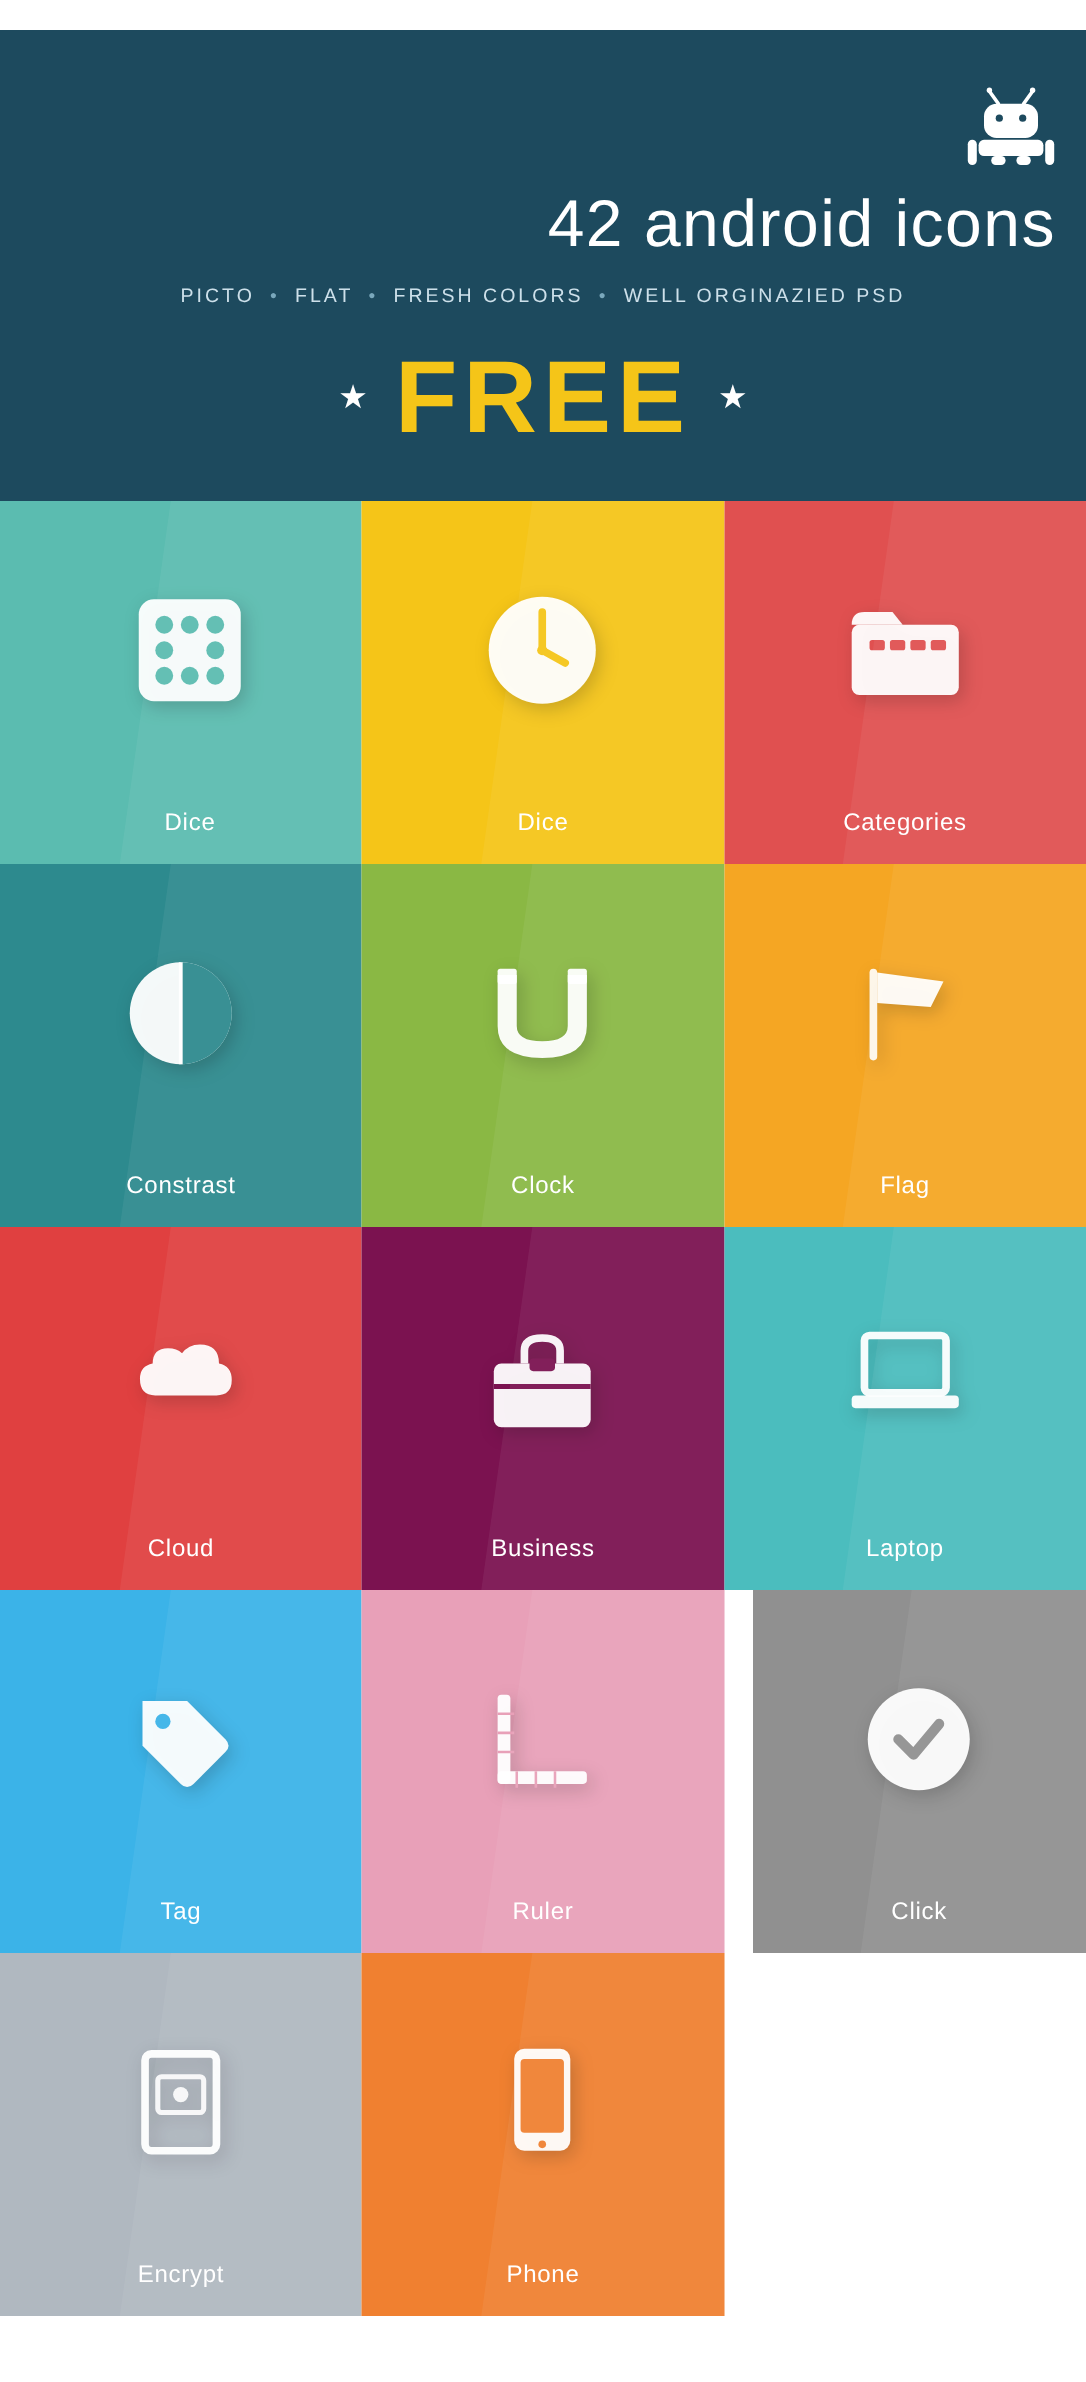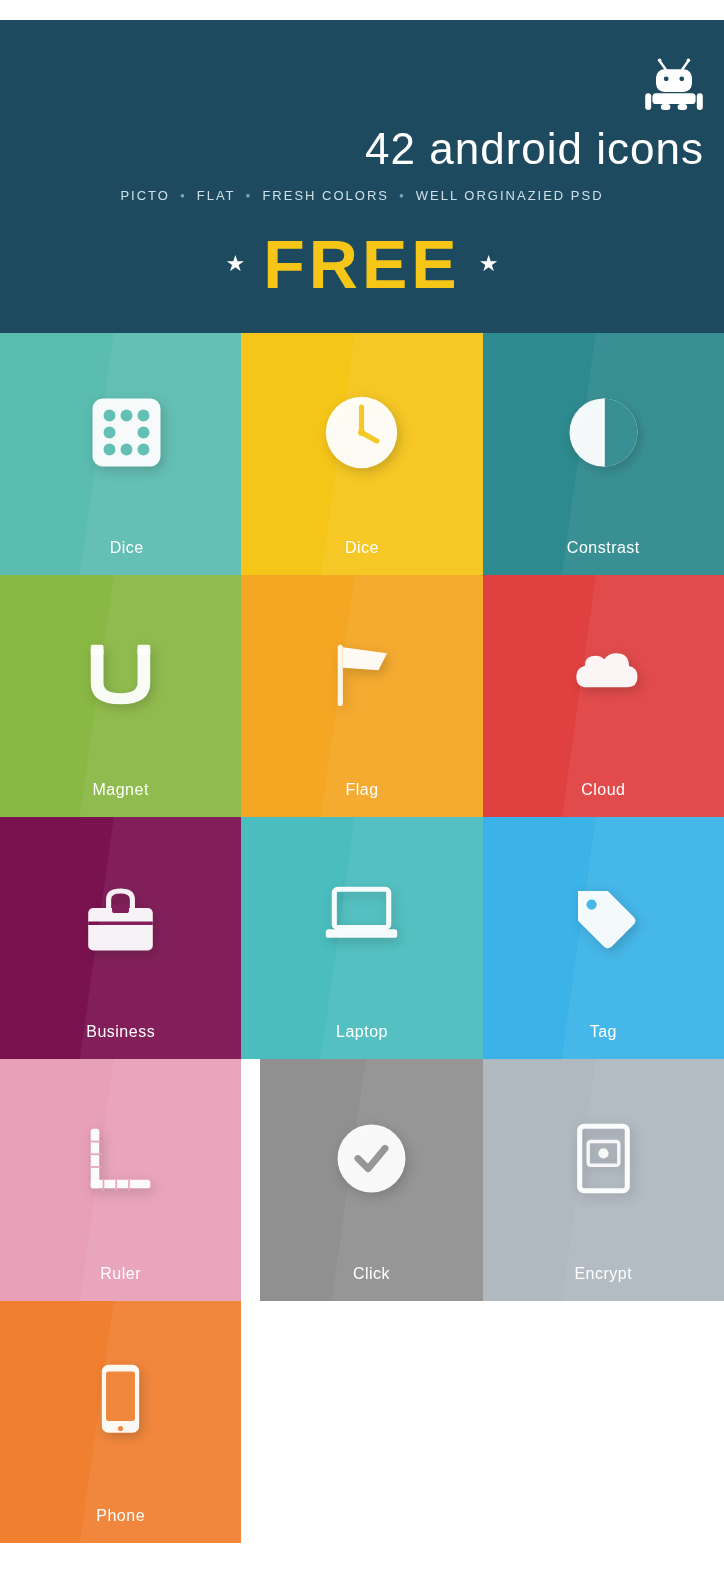--- a/index.html
+++ b/index.html
@@ -200,20 +200,35 @@
       <svg viewBox="0 0 100 100">
         <circle cx="50" cy="50" r="42" fill="white" opacity="0.95"></circle>
         <line x1="50" y1="50" x2="50" y2="20" stroke="#f5c518" stroke-width="6" stroke-linecap="round"></line>
         <line x1="50" y1="50" x2="68" y2="60" stroke="#f5c518" stroke-width="6" stroke-linecap="round"></line>
         <circle cx="50" cy="50" r="4" fill="#f5c518"></circle>
       </svg>
     </div>
     <span class="icon-label">Dice</span>
   </div>
 
+  <div class="icon-cell bg-red">
+    <div class="icon-wrapper">
+      <svg viewBox="0 0 100 100">
+
+        <rect x="8" y="30" width="84" height="55" rx="6" fill="white" opacity="0.95"></rect>
+        <path d="M8 30 Q8 20 18 20 L40 20 L48 30 Z" fill="white" opacity="0.95"></path>
+
+        <rect x="22" y="42" width="12" height="8" rx="2" fill="#e05050"></rect>
+        <rect x="38" y="42" width="12" height="8" rx="2" fill="#e05050"></rect>
+        <rect x="54" y="42" width="12" height="8" rx="2" fill="#e05050"></rect>
+        <rect x="70" y="42" width="12" height="8" rx="2" fill="#e05050"></rect>
+      </svg>
+    </div>
+    <span class="icon-label">Categories</span>
+  </div>
 
   <div class="icon-cell bg-dteal">
     <div class="icon-wrapper">
       <svg viewBox="0 0 100 100">
         <circle cx="50" cy="50" r="40" fill="white" opacity="0.95"></circle>
         <path d="M50 10 A40 40 0 0 1 50 90 Z" fill="#2d8a8e"></path>
         <line x1="50" y1="10" x2="50" y2="90" stroke="white" stroke-width="3"></line>
       </svg>
     </div>
     <span class="icon-label">Constrast</span>
@@ -222,21 +237,21 @@
   <div class="icon-cell bg-green">
     <div class="icon-wrapper">
       <svg viewBox="0 0 100 100">
 
         <path d="M15 20 L15 60 Q15 85 50 85 Q85 85 85 60 L85 20 L70 20 L70 60 Q70 72 50 72 Q30 72 30 60 L30 20 Z" fill="white" opacity="0.95"></path>
 
         <rect x="15" y="15" width="15" height="12" rx="2" fill="white" opacity="0.95"></rect>
         <rect x="70" y="15" width="15" height="12" rx="2" fill="white" opacity="0.95"></rect>
       </svg>
     </div>
-    <span class="icon-label">Magnet</span>
+    <span class="icon-label">Clock</span>
   </div>
 
   <div class="icon-cell bg-orange">
     <div class="icon-wrapper">
       <svg viewBox="0 0 100 100">
 
         <rect x="22" y="15" width="6" height="72" rx="3" fill="white" opacity="0.9"></rect>
 
         <path d="M28 18 L80 25 L70 45 L28 42 Z" fill="white" opacity="0.95"></path>
       </svg>

